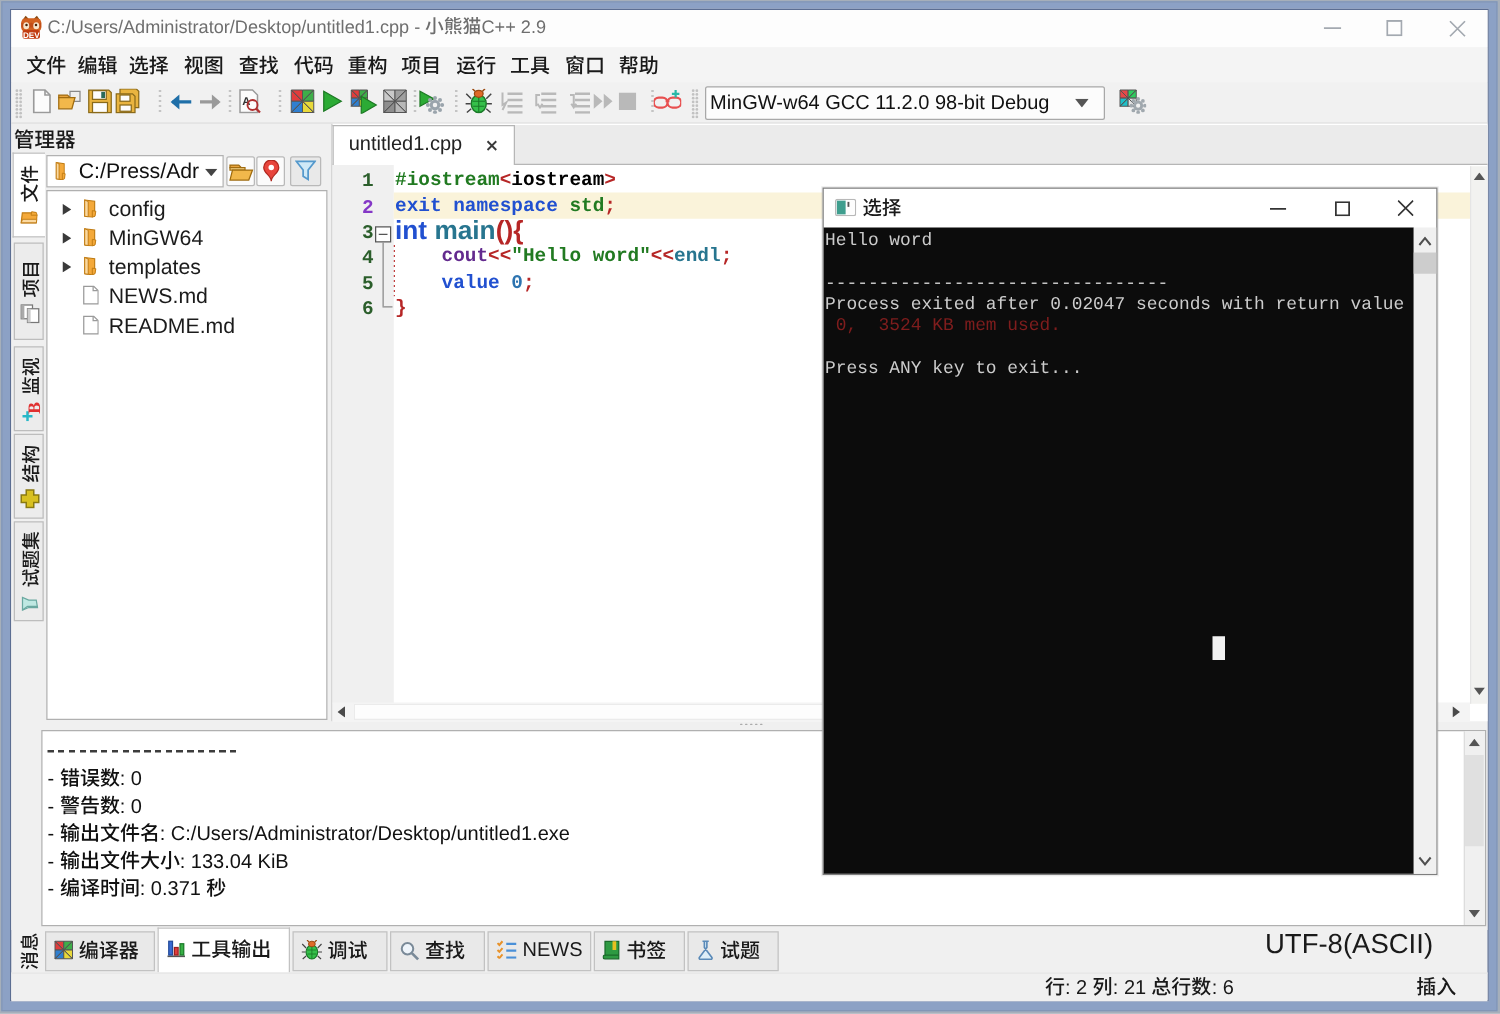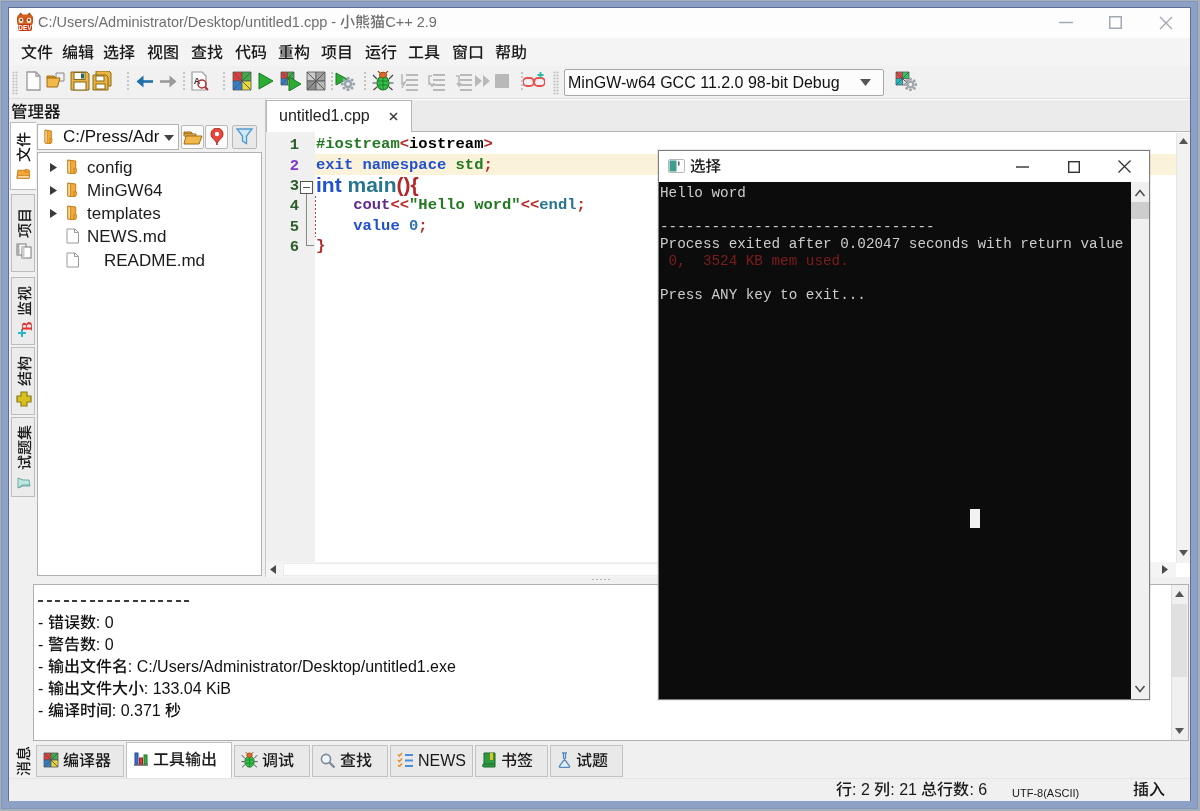--- a/index.html
+++ b/index.html
@@ -502,21 +502,21 @@
 <div style="position:absolute;left:87px;top:204.10000000000002px;white-space:nowrap;font-size:17px;color:#1b1b1b;">templates</div>
 <div style="position:absolute;left:66px;top:228.40000000000003px;white-space:nowrap;line-height:0;font-size:0;"><svg width="13" height="16" viewBox="0 0 13 16" style="">
       <path d="M1 1 h8 l3.5 3.5 V15 H1 Z" fill="#fff" stroke="#9a9a9a"></path>
       <path d="M8.5 1 v3.5 h3.5" fill="none" stroke="#9a9a9a"></path>
     </svg></div>
 <div style="position:absolute;left:87px;top:227.40000000000003px;white-space:nowrap;font-size:17px;color:#1b1b1b;">NEWS.md</div>
 <div style="position:absolute;left:66px;top:251.70000000000005px;white-space:nowrap;line-height:0;font-size:0;"><svg width="13" height="16" viewBox="0 0 13 16" style="">
       <path d="M1 1 h8 l3.5 3.5 V15 H1 Z" fill="#fff" stroke="#9a9a9a"></path>
       <path d="M8.5 1 v3.5 h3.5" fill="none" stroke="#9a9a9a"></path>
     </svg></div>
-<div style="position:absolute;left:104px;top:250.70000000000005px;white-space:nowrap;font-size:17px;color:#1b1b1b;">README.md</div>
+<div style="position:absolute;left:87px;top:250.70000000000005px;white-space:nowrap;font-size:17px;color:#1b1b1b;">README.md</div>
 <div style="position:absolute;left:265px;top:99px;width:925px;height:478px;background:#fff;border-left:1px solid #c9c9c9;"></div>
 <div style="position:absolute;left:266px;top:100px;width:924px;height:32px;background:#ebebeb;border-bottom:1px solid #b6b6b6;"></div>
 <div style="position:absolute;left:266px;top:100px;width:146px;height:32px;background:#fff;border:1px solid #b6b6b6;border-bottom:none;"></div>
 <div style="position:absolute;left:279px;top:107px;white-space:nowrap;font-size:16px;color:#222;">untitled1.cpp</div>
 <div style="position:absolute;left:389px;top:112px;white-space:nowrap;line-height:0;font-size:0;"><svg width="9" height="9" viewBox="0 0 9 9" style="">
       <path d="M1 1 L8 8 M8 1 L1 8" stroke="#3a3a3a" stroke-width="1.5"></path>
     </svg></div>
 <div style="position:absolute;left:266px;top:132px;width:49px;height:431px;background:#f0f0f0;"></div>
 <div style="position:absolute;left:315px;top:154px;width:861px;height:20.5px;background:#faf3da;"></div>
 <div style="position:absolute;left:281px;top:135.1px;width:18px;text-align:right;font-family:Liberation Mono,monospace;font-size:15.5px;font-weight:bold;line-height:20.45px;color:#2b5e2b;">1</div>
@@ -708,21 +708,21 @@
       <g fill="#1a1a1a" transform="translate(0,14.08) scale(0.01600,-0.01600)">
         <use href="#c5217" x="0"></use>
       </g>
     </svg>: 21 <svg width="48.0" height="16" viewBox="0 0 48.0 16" style="vertical-align:-1.92px;">
       <g fill="#1a1a1a" transform="translate(0,14.08) scale(0.01600,-0.01600)">
         <use href="#c603B" x="0"></use>
         <use href="#c884C" x="1000.0"></use>
         <use href="#c6570" x="2000.0"></use>
       </g>
     </svg>: 6</div>
-<div style="position:absolute;left:1012px;top:787px;white-space:nowrap;font-size:11px;color:#1a1a1a;">UTF-8(ASCII)</div>
+<div style="position:absolute;left:1012px;top:742px;white-space:nowrap;font-size:22px;color:#1a1a1a;">UTF-8(ASCII)</div>
 <div style="position:absolute;left:1133px;top:781px;white-space:nowrap;line-height:0;font-size:0;"><svg width="32.0" height="16" viewBox="0 0 32.0 16" style="vertical-align:-1.92px;">
       <g fill="#1a1a1a" transform="translate(0,14.08) scale(0.01600,-0.01600)">
         <use href="#c63D2" x="0"></use>
         <use href="#c5165" x="1000.0"></use>
       </g>
     </svg></div>
 <div style="position:absolute;left:658px;top:150px;width:492px;height:550px;background:#fff;border:1px solid #7e7e7e;box-shadow:0 0 0 1px rgba(120,120,120,0.15);"></div>
 <div style="position:absolute;left:668px;top:159px;white-space:nowrap;line-height:0;font-size:0;"><svg width="17" height="14" viewBox="0 0 17 14" style="">
       <rect x="0.5" y="0.5" width="16" height="13" rx="1.5" fill="#fdfdfd" stroke="#b8b8b8"></rect>
 <rect x="1.5" y="1.5" width="7" height="11" fill="#3f9e8e"></rect>

